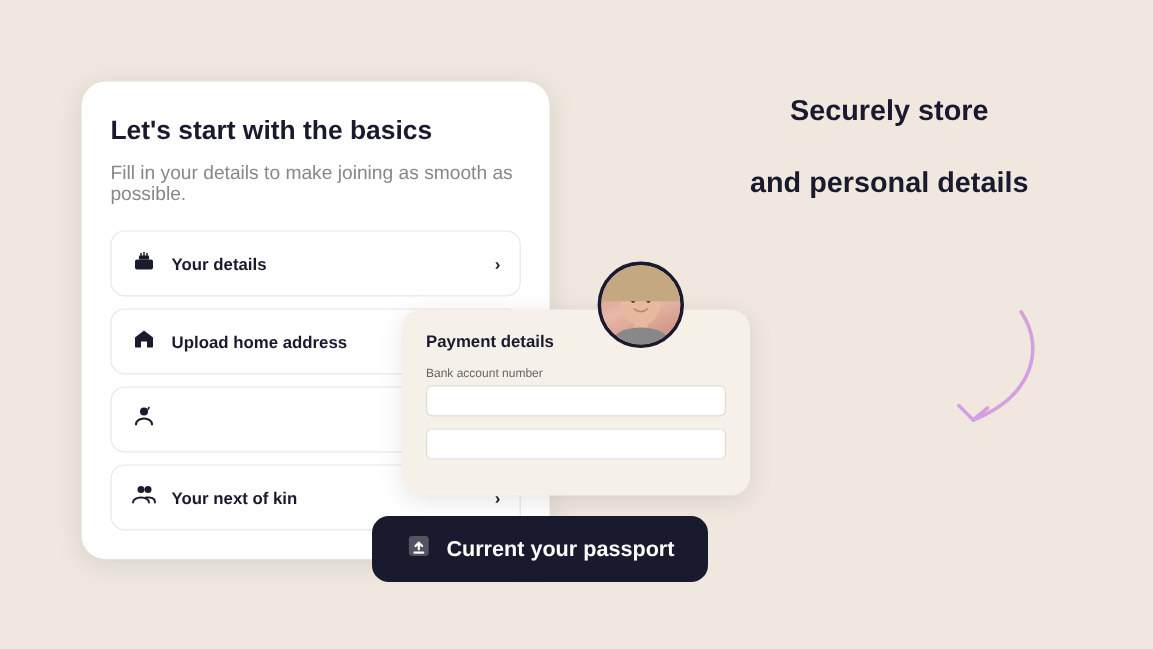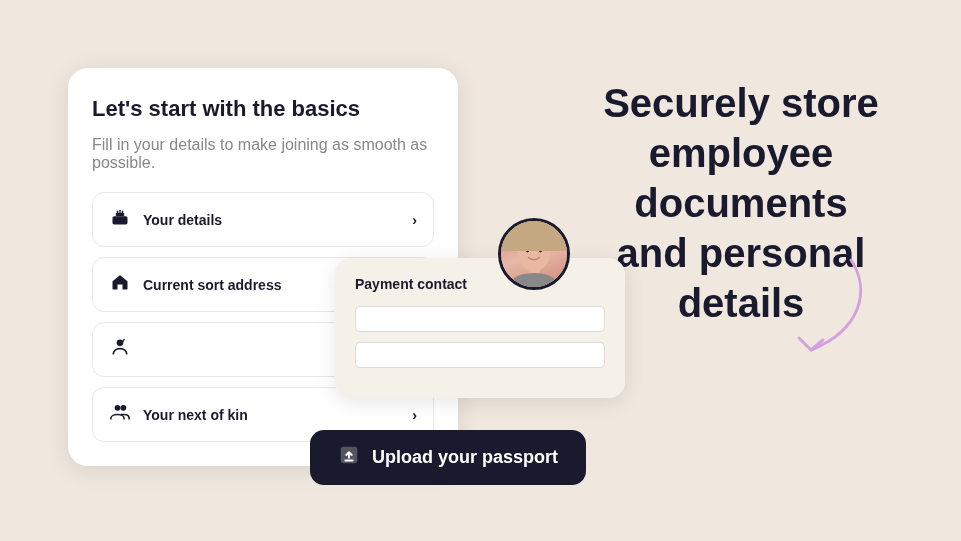--- a/index.html
+++ b/index.html
@@ -181,21 +181,21 @@
       font-weight: 700;
       color: #ffffff;
     }
 
     
     .hero-text {
       position: absolute;
       right: 60px;
       top: 78px;
       width: 320px;
-      font-size: 40px;
+      font-size: 24px;
       font-weight: 800;
       color: #1a1a2e;
       line-height: 1.25;
       text-align: center;
     }
 
     
     .arrow-svg {
       position: absolute;
       right: 80px;
@@ -226,21 +226,21 @@
     <span class="chevron">›</span>
   </div>
 
   <div class="menu-item">
     <div class="menu-item-left">
       <span class="menu-item-icon">
         <svg width="20" height="20" viewBox="0 0 24 24" fill="none" xmlns="http://www.w3.org/2000/svg">
           <path d="M3 11L12 4L21 11V20C21 20.6 20.6 21 20 21H15V15H9V21H4C3.4 21 3 20.6 3 20V11Z" fill="#1a1a2e"></path>
         </svg>
       </span>
-      <span class="menu-item-label">Current sort address</span>
+      <span class="menu-item-label">Upload home address</span>
     </div>
     <span class="chevron">›</span>
   </div>
 
   <div class="menu-item">
     <div class="menu-item-left">
       <span class="menu-item-icon">
         <svg width="20" height="20" viewBox="0 0 24 24" fill="none" xmlns="http://www.w3.org/2000/svg">
           <circle cx="12" cy="7" r="4" fill="#1a1a2e"></circle>
           <path d="M4 20C4 16.7 7.6 14 12 14C16.4 14 20 16.7 20 20" stroke="#1a1a2e" stroke-width="2" stroke-linecap="round"></path>
@@ -281,45 +281,46 @@
       <path d="M30 43 Q36 48 42 43" stroke="#c0826a" stroke-width="1.5" fill="none" stroke-linecap="round"></path>
 
       <rect x="30" y="54" width="12" height="10" fill="#e8b8a0"></rect>
 
       <ellipse cx="36" cy="70" rx="24" ry="10" fill="#888"></ellipse>
     </svg>
   </div>
 </div>
 
 <div class="payment-card">
-  <div class="payment-card-title">Payment contact</div>
+  <div class="payment-card-title">Payment details</div>
 
 
   <div>
+    <div class="payment-field-label">Bank account number</div>
     <div class="payment-field-input"></div>
   </div>
 
   <div>
     <div class="payment-field-input"></div>
   </div>
 </div>
 
 <div class="upload-button">
   <span class="upload-icon">
     <svg width="22" height="22" viewBox="0 0 24 24" fill="none">
       <rect x="3" y="3" width="18" height="18" rx="3" fill="white" fill-opacity="0.25"></rect>
       <path d="M12 15V9M12 9L9 12M12 9L15 12" stroke="white" stroke-width="2" stroke-linecap="round" stroke-linejoin="round"></path>
       <path d="M8 18H16" stroke="white" stroke-width="2" stroke-linecap="round"></path>
     </svg>
   </span>
-  <span class="upload-label">Upload your passport</span>
+  <span class="upload-label">Current your passport</span>
 </div>
 
 <div class="hero-text">
   <span>Securely store</span><br>
-  <span>employee documents</span><br>
+  <br>
   <span>and personal details</span>
 </div>
 
 <svg class="arrow-svg" width="160" height="130" viewBox="0 0 160 130">
   <path d="M 130 20 C 150 50, 140 90, 90 110" stroke="#d4a0e0" stroke-width="3" fill="none" stroke-linecap="round"></path>
   <path d="M 90 110 L 78 98 M 90 110 L 102 100" stroke="#d4a0e0" stroke-width="3" fill="none" stroke-linecap="round" stroke-linejoin="round"></path>
 </svg>
 
 </body></html>

